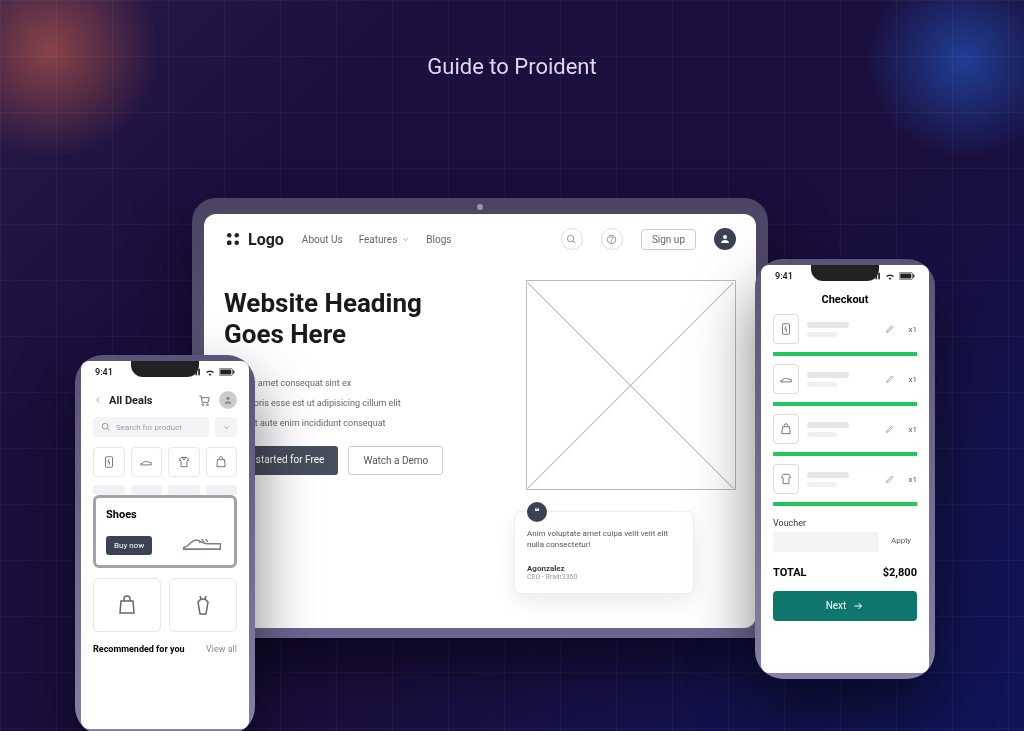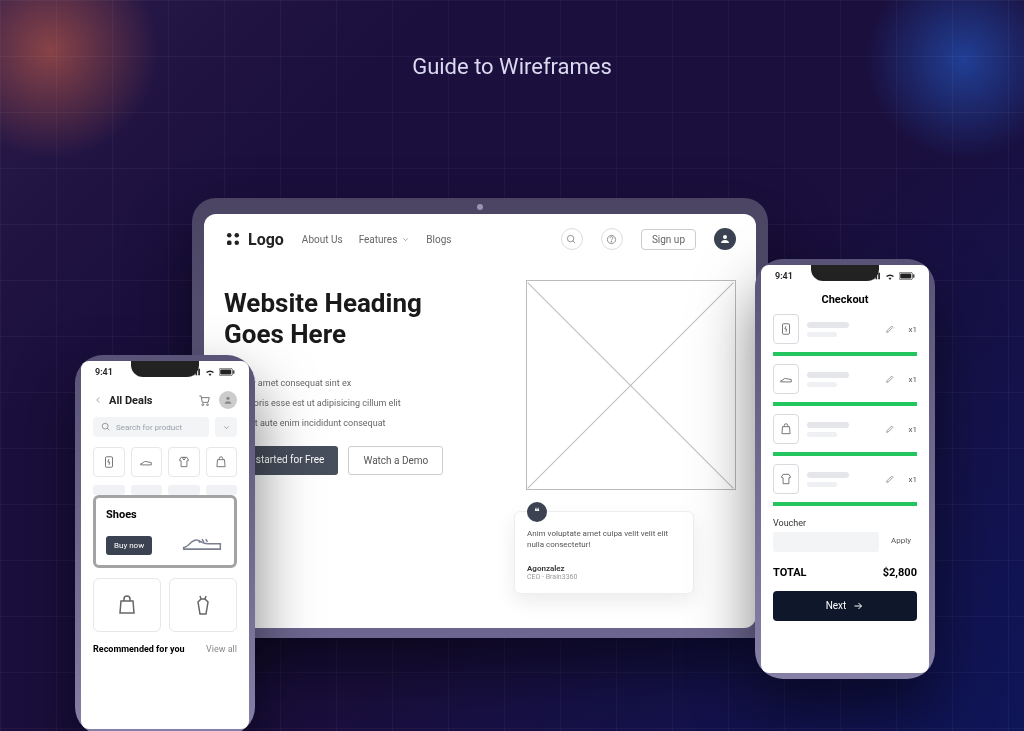--- a/index.html
+++ b/index.html
@@ -123,35 +123,35 @@
   .mr-lines { flex:1; }
   .mr-line1 { width:42px; height:6px; background:#e4e6ea; border-radius:3px; }
   .mr-line2 { width:30px; height:5px; background:#eef0f3; border-radius:3px; margin-top:4px; }
   .mr-edit { font-size:9px; color:#555; }
   .mr-qty { font-size:8px; color:#555; width:14px; text-align:right; }
   .mr-voucher { margin-top:12px; font-size:9px; color:#333; }
   .mr-voucher-row { display:flex; gap:6px; margin-top:4px; }
   .mr-voucher-input { flex:1; height:20px; background:#f3f4f6; border-radius:3px; }
   .mr-apply { font-size:8px; color:#555; padding:4px 6px; }
   .mr-total { display:flex; justify-content:space-between; margin-top:14px; font-size:11px; font-weight:700; }
-  .mr-next { margin-top:12px; background:#0f172a; color:#fff; text-align:center; padding:9px; border-radius:4px; font-size:10px; display:flex; justify-content:center; gap:6px; }
+  .mr-next { margin-top:12px; background:#0f766e; color:#fff; text-align:center; padding:9px; border-radius:4px; font-size:10px; display:flex; justify-content:center; gap:6px; }
 
   svg { display:block; }
   .ic { width:14px; height:14px; stroke:#666; fill:none; stroke-width:1.5; }
   .ic-lg { width:24px; height:24px; stroke:#666; fill:none; stroke-width:1.5; }
 </style>
 </head>
 <body>
 
 <div class="glow-left"></div>
 <div class="glow-right"></div>
 <div class="grid-overlay"></div>
 
 <div class="headline">
-  <div class="sub">Guide to Wireframes</div>
+  <div class="sub">Guide to Proident</div>
 </div>
 
 <div class="laptop">
   <div class="laptop-cam"></div>
   <div class="laptop-screen">
     <div class="lp-header">
       <div class="lp-logo">
         <svg viewBox="0 0 24 24">
             <circle cx="7" cy="7" r="3" fill="#222"></circle>
             <circle cx="17" cy="7" r="3" fill="#222"></circle>

